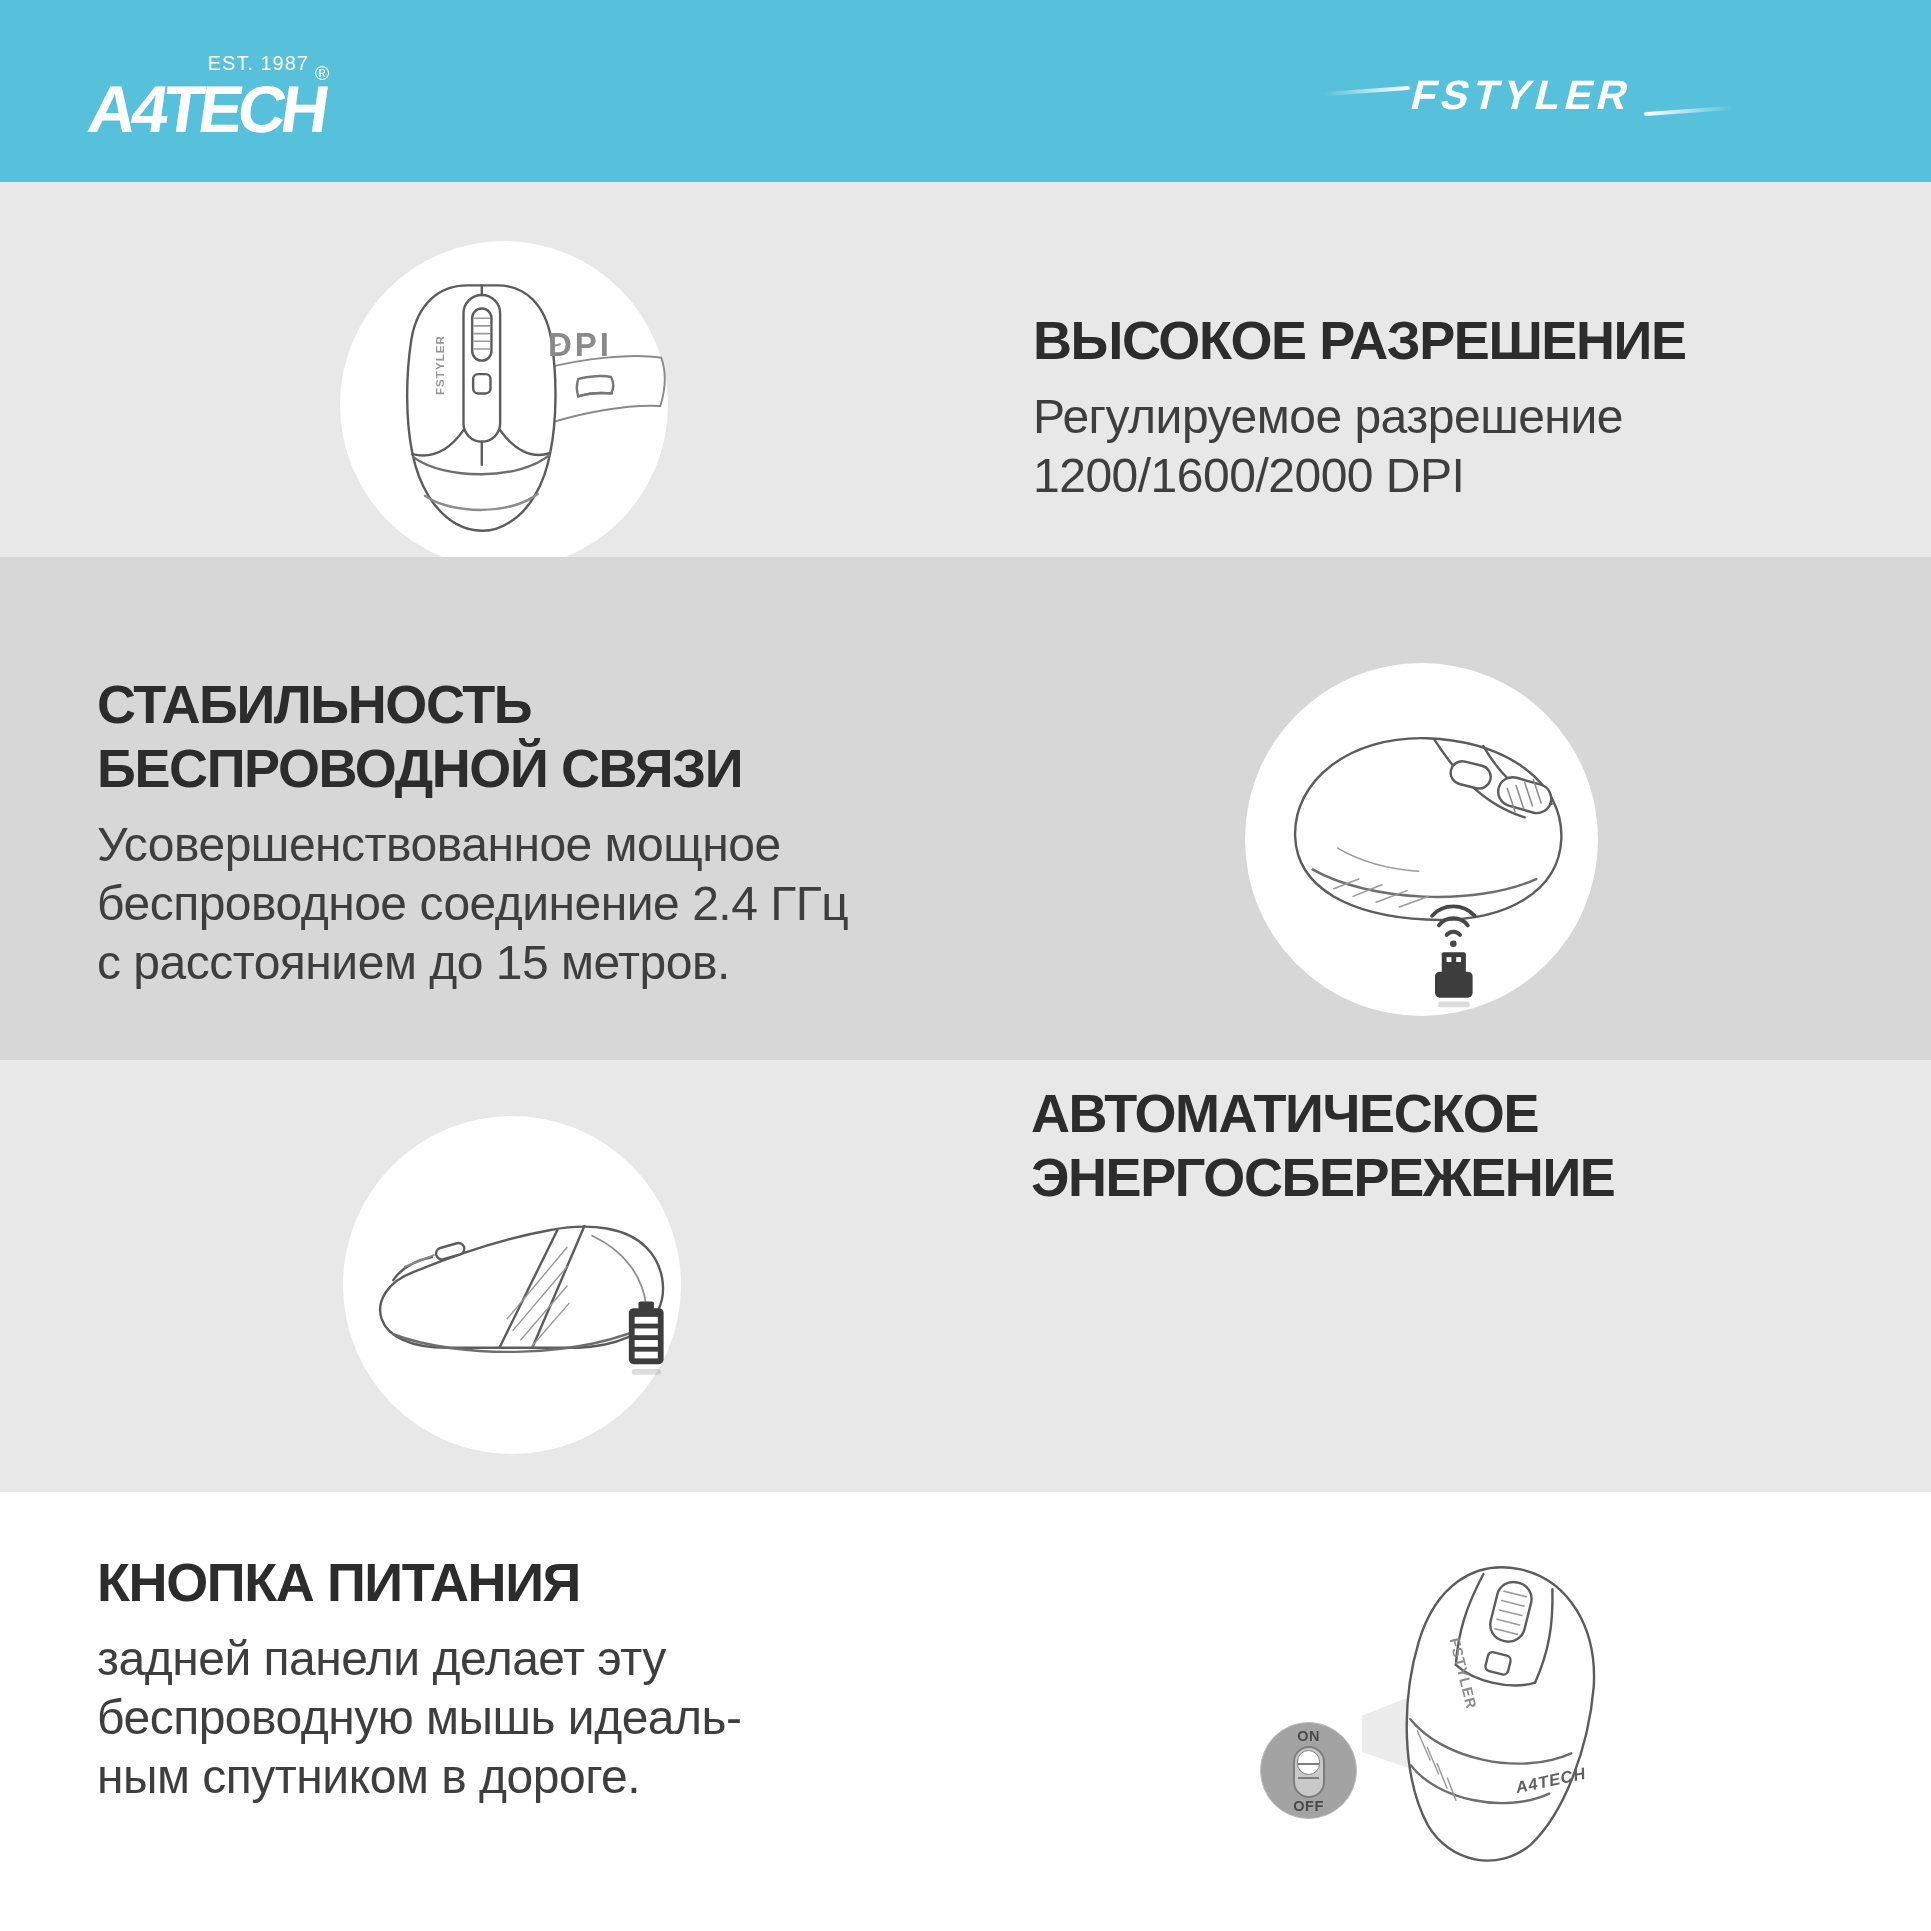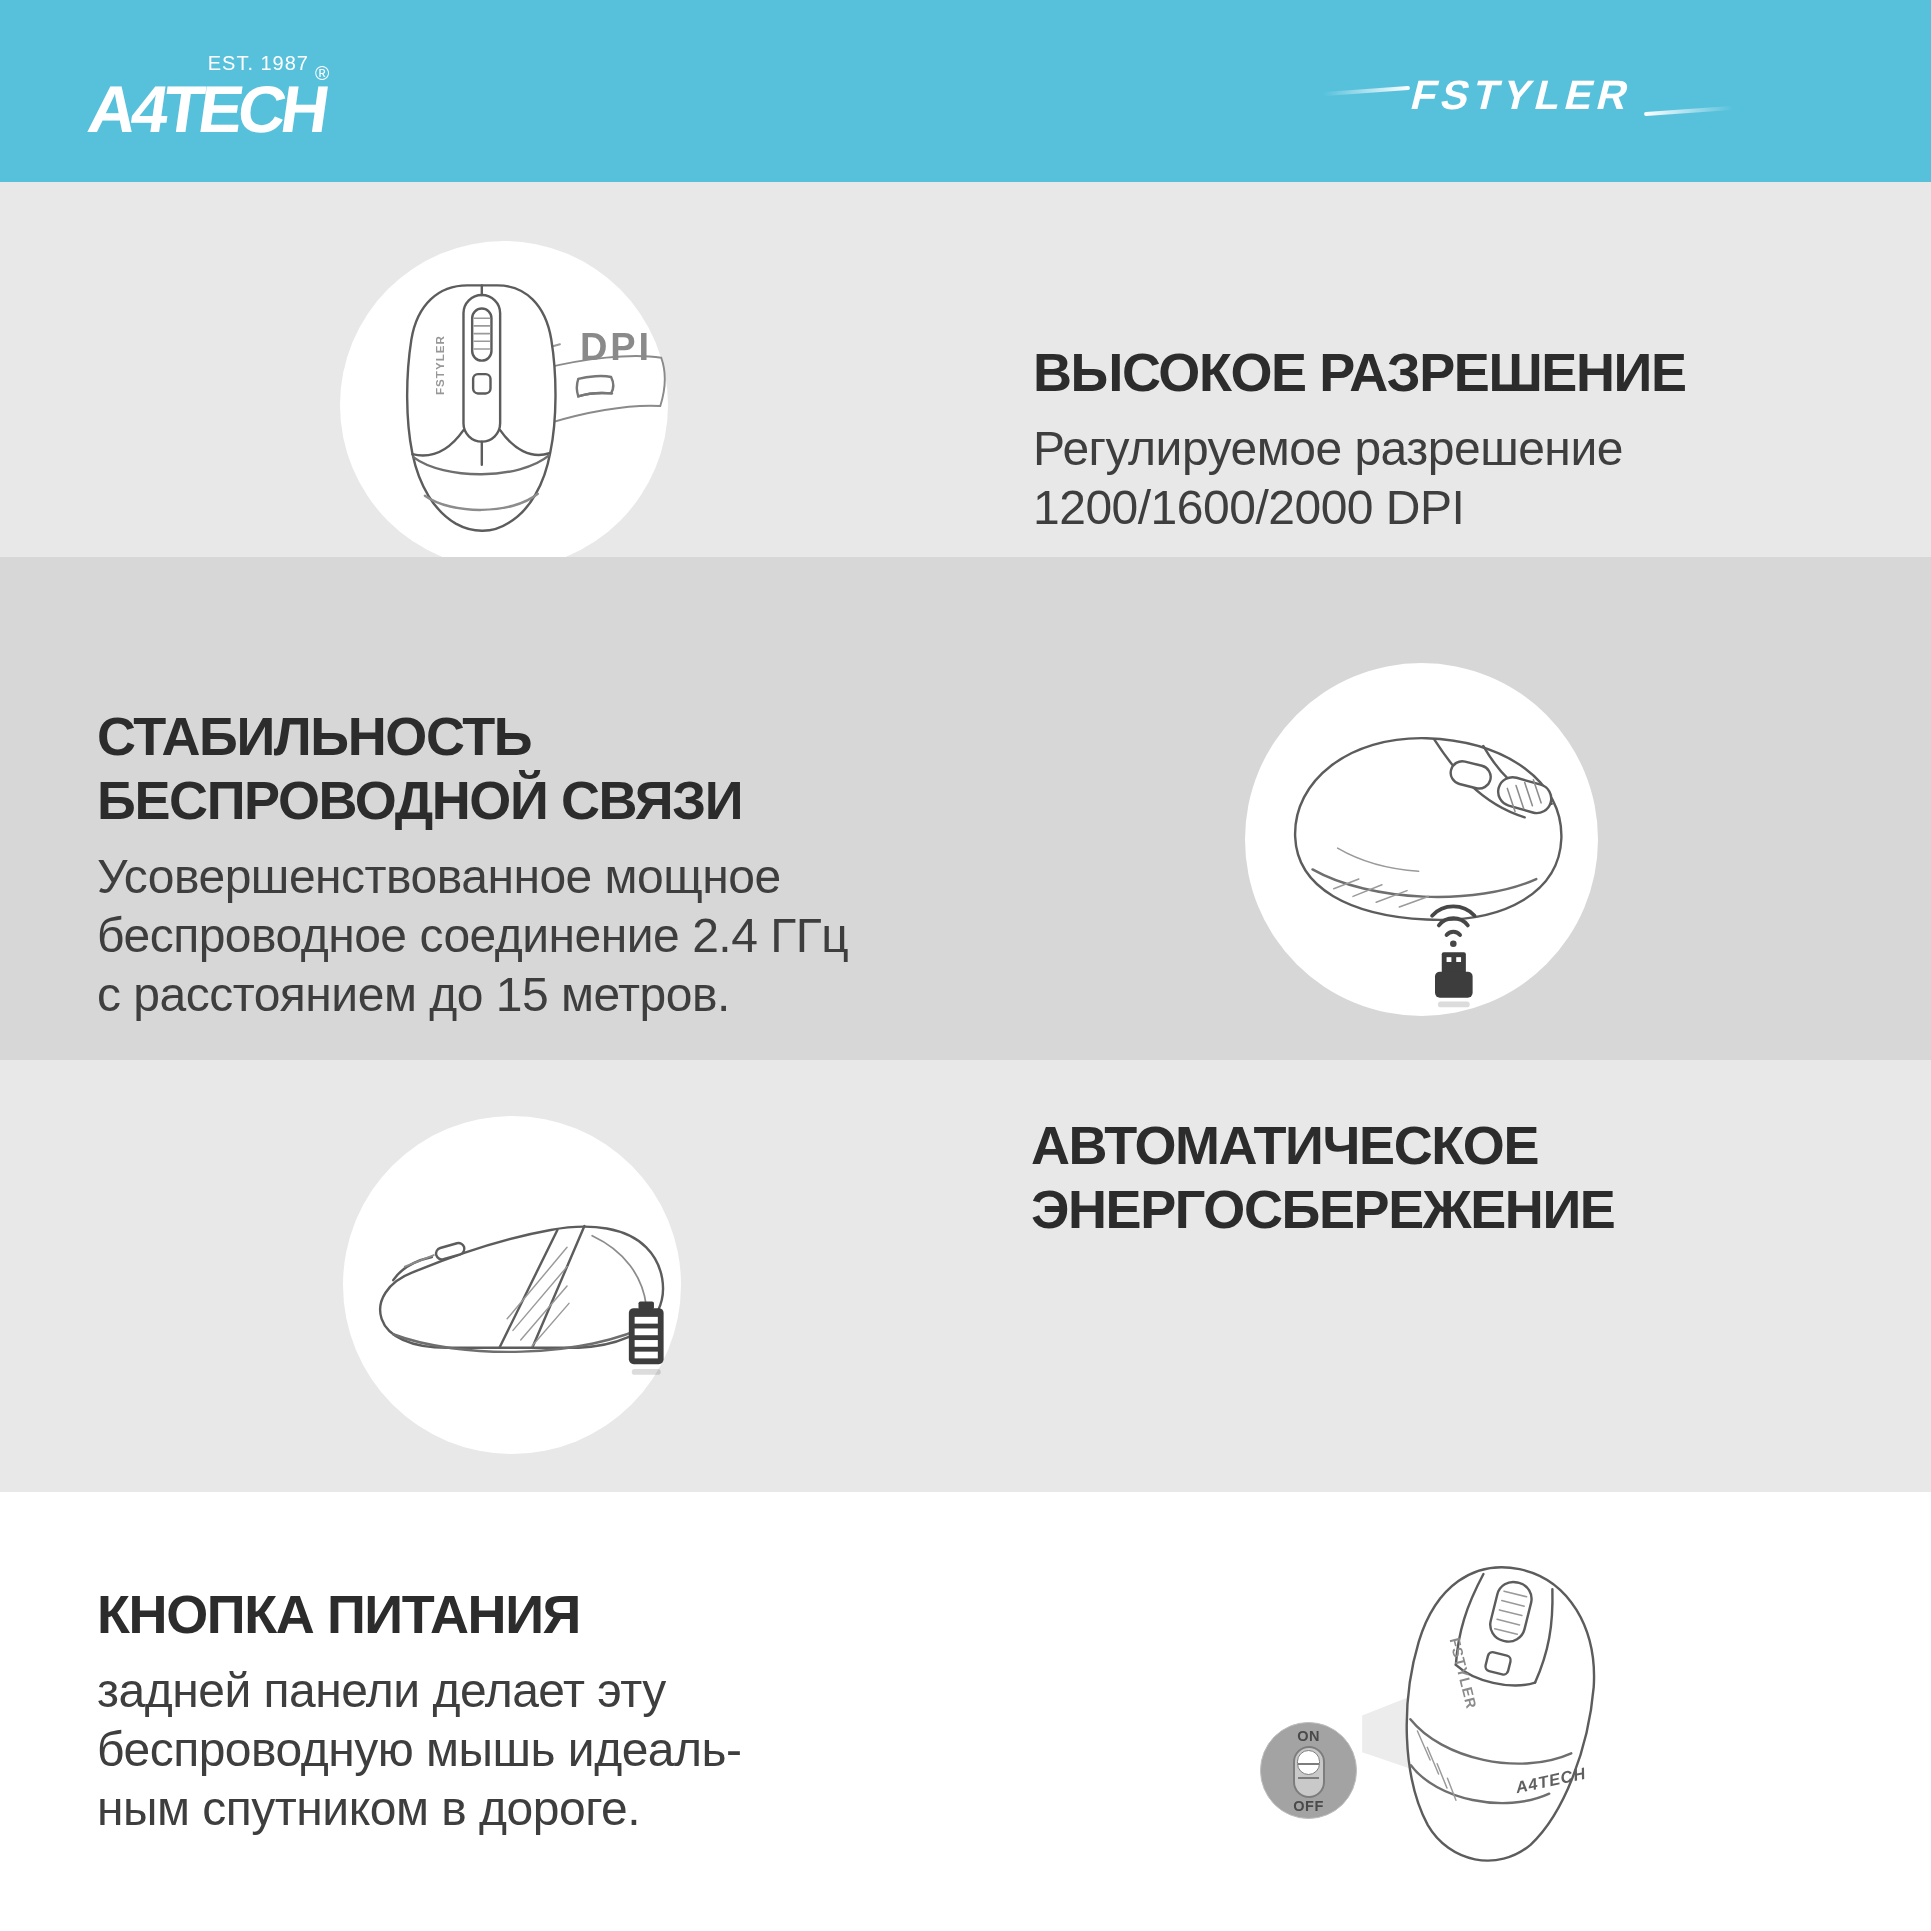--- a/index.html
+++ b/index.html
@@ -26,38 +26,38 @@
              letter-spacing:4.8px; transform:skewX(-14deg); white-space:nowrap; }
   .fs-swoosh { position:absolute; height:4.3px; border-radius:2.9px; }
   .fs-swoosh-l { left:0; top:21px; width:87px; transform:rotate(-4deg);
              background:linear-gradient(to left, #ffffff, rgba(255,255,255,0)); }
   .fs-swoosh-r { left:321px; top:41px; width:89px; transform:rotate(-4deg);
              background:linear-gradient(to right, #ffffff, rgba(255,255,255,0)); }
 
   
   .tb { position:absolute; }
   .heading { font-size:54px; line-height:64px; font-weight:700; color:#2c2c2c;
-             letter-spacing:-1.4px; white-space:nowrap;margin-top:32px; }
+             letter-spacing:-1.4px; white-space:nowrap; }
   .bodytext { margin-top:15.4px; font-size:48px; line-height:59px; color:#3e3e3e;
              letter-spacing:-0.5px; }
   .bodytext div { white-space:nowrap; }
   .tb-1 { left:1033px; top:126px; }
   .tb-2 { left:97px;  top:115px; }
   .tb-3 { left:1031px; top:21px;  }
   .tb-4 { left:97px;  top:58px;  }
 
   
   .circle { position:absolute; background:#ffffff; border-radius:50%; }
   .c1 { left:340px;  top:241px;  width:328px; height:328px; }
   .c2 { left:1245px; top:663px;  width:353px; height:353px; }
   .c3 { left:343px;  top:1116px; width:338px; height:338px; }
   .c4 { left:1252px; top:1528px; width:406px; height:406px; }
   .circle svg { position:absolute; left:0; top:0; width:100%; height:100%; }
 
-  .dpi-label { position:absolute; left:240px; top:85px; font-size:38px; font-weight:700;
+  .dpi-label { position:absolute; left:208px; top:85px; font-size:33px; font-weight:700;
                color:#8a8a8a; letter-spacing:2.9px; }
   .micro-label { position:absolute; font-size:11.6px; color:#979797; letter-spacing:1px;
                font-weight:700; white-space:nowrap; }
   .ml-c1 { left:93px; top:154px; transform:rotate(-90deg); transform-origin:left top; }
   .ml-c4-side { left:210px; top:108px; font-size:14.5px; transform:rotate(76deg);
                transform-origin:left top; color:#8a8a8a; }
   .ml-c4-brand { left:263px; top:243px; font-size:16.4px; font-style:italic;
                transform:rotate(-12deg); color:#5f5f5f; }
 
   

